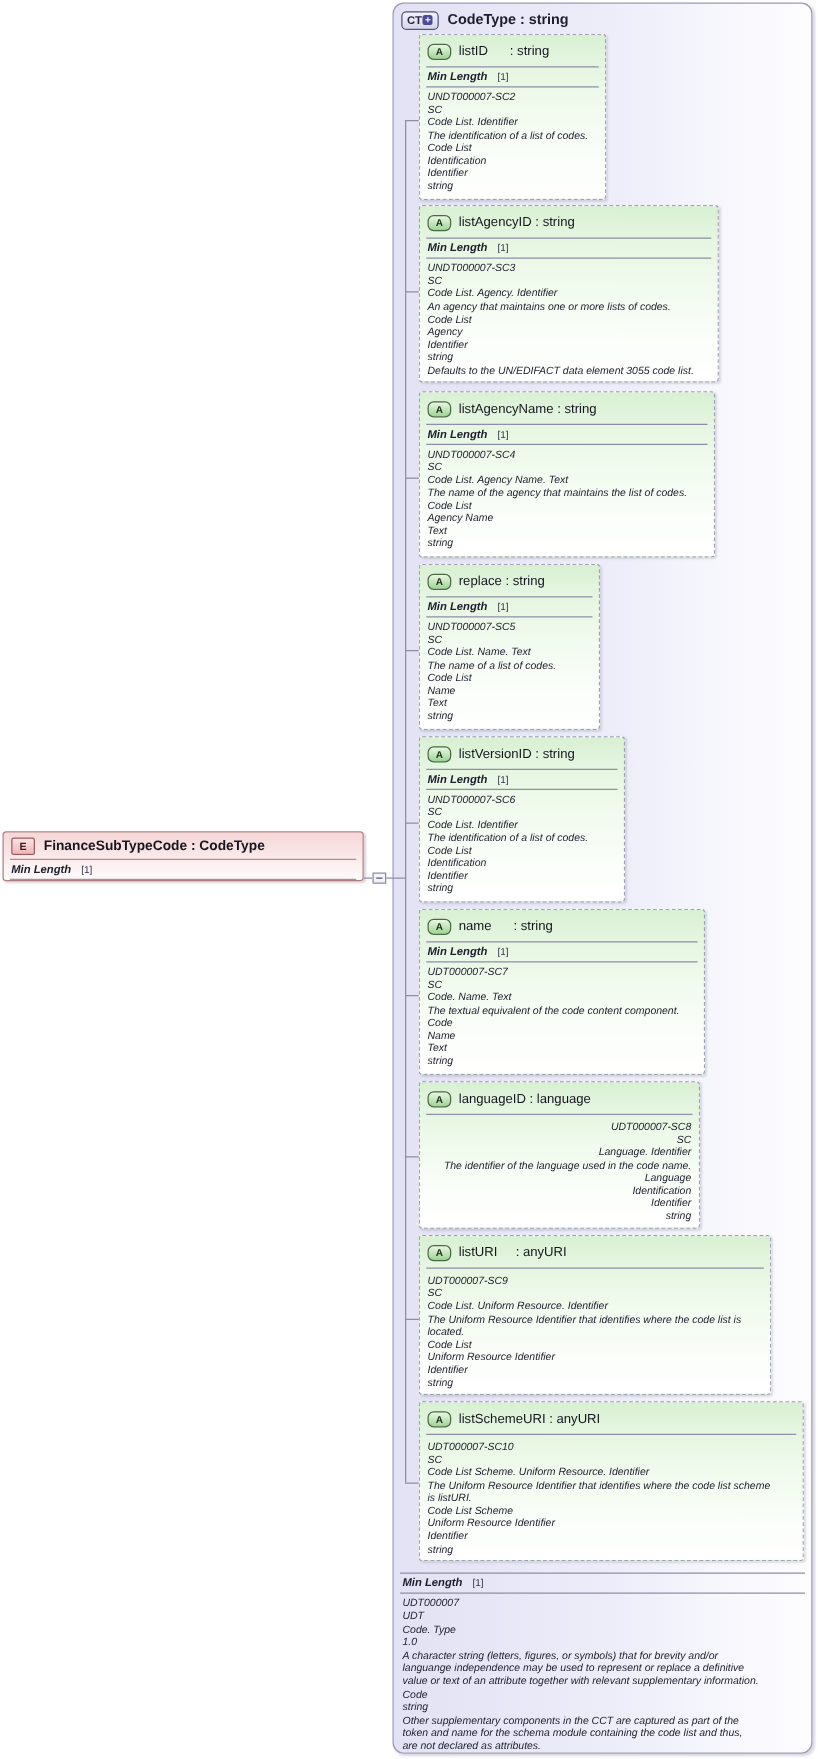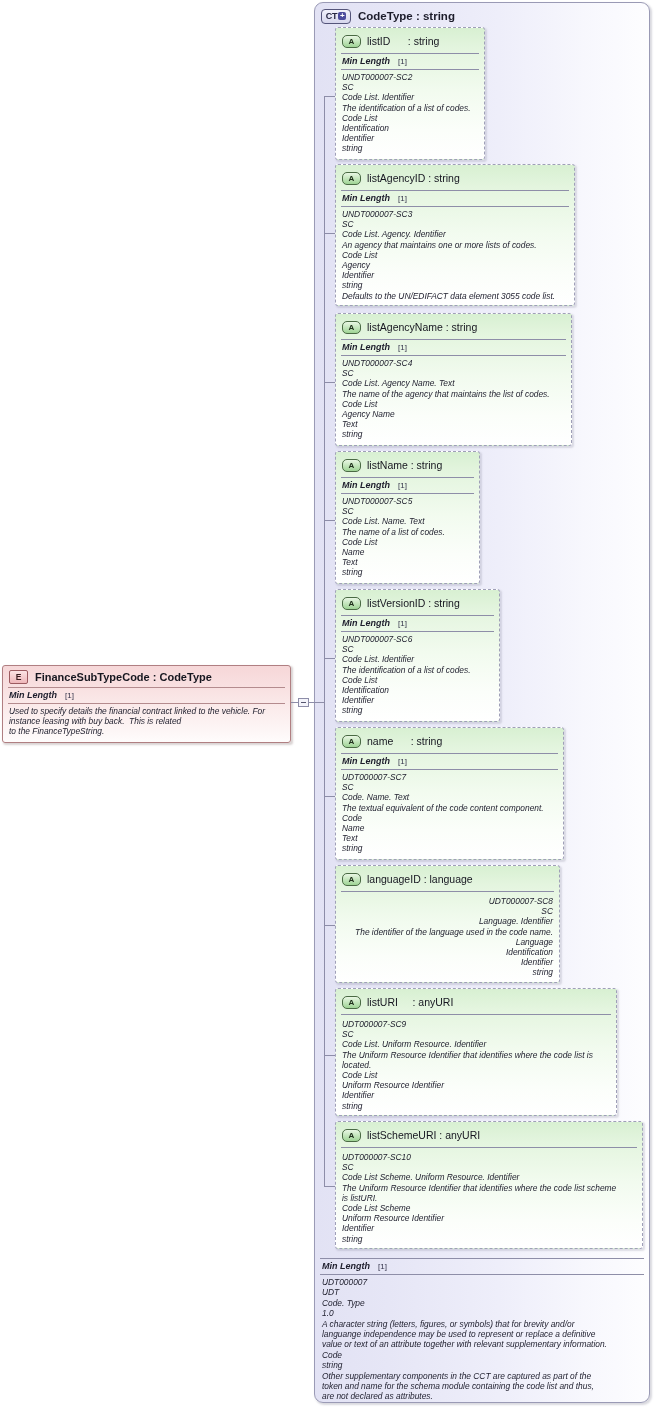--- a/index.html
+++ b/index.html
@@ -252,21 +252,21 @@
       <div>Code List</div>
       <div>Agency Name</div>
       <div>Text</div>
       <div>string</div>
     </div>
   </div>
 
   <div class="attr-box" style="left:335px;top:451px;width:145px;height:133px;">
     <div class="attr-head">
       <span class="a-badge">A</span>
-      <span class="attr-name">listName : string</span>
+      <span class="attr-name">replace : string</span>
     </div>
     <div class="divider"></div>
     <div class="minlen-row">
       <span class="minlen-label">Min Length</span>
       <span class="minlen-card">[1]</span>
     </div>
     <div class="divider"></div>
     <div class="doc-lines">
       <div>UNDT000007-SC5</div>
       <div>SC</div>
@@ -408,24 +408,19 @@
     <div class="elem-head">
       <span class="e-badge">E</span>
       <span class="elem-title">FinanceSubTypeCode : CodeType</span>
     </div>
     <div class="divider-red"></div>
     <div class="minlen-row">
       <span class="minlen-label">Min Length</span>
       <span class="minlen-card">[1]</span>
     </div>
     <div class="divider-red"></div>
-    <div class="doc-lines">
-      <div>Used to specify details the financial contract linked to the vehicle. For</div>
-      <div>instance leasing with buy back.  This is related</div>
-      <div>to the FinanceTypeString.</div>
-    </div>
   </div>
 
   <div class="hline" style="left:291px;top:702px;width:7px;"></div>
   <div class="minibox" style="left:298px;top:698px;"></div>
   <div class="hline" style="left:309px;top:702px;width:16px;"></div>
 
 </div>
 
 </body></html>

